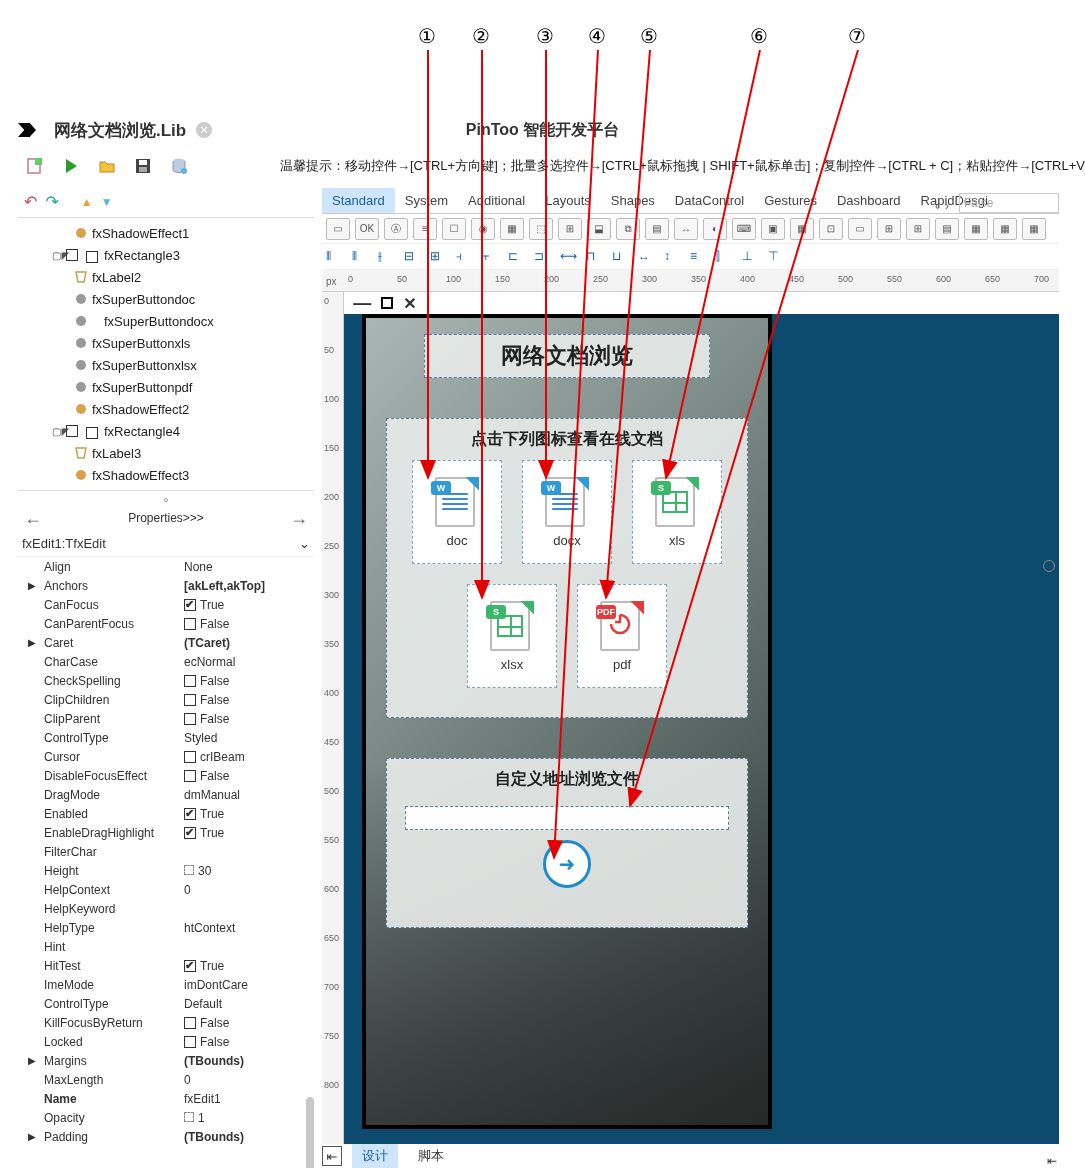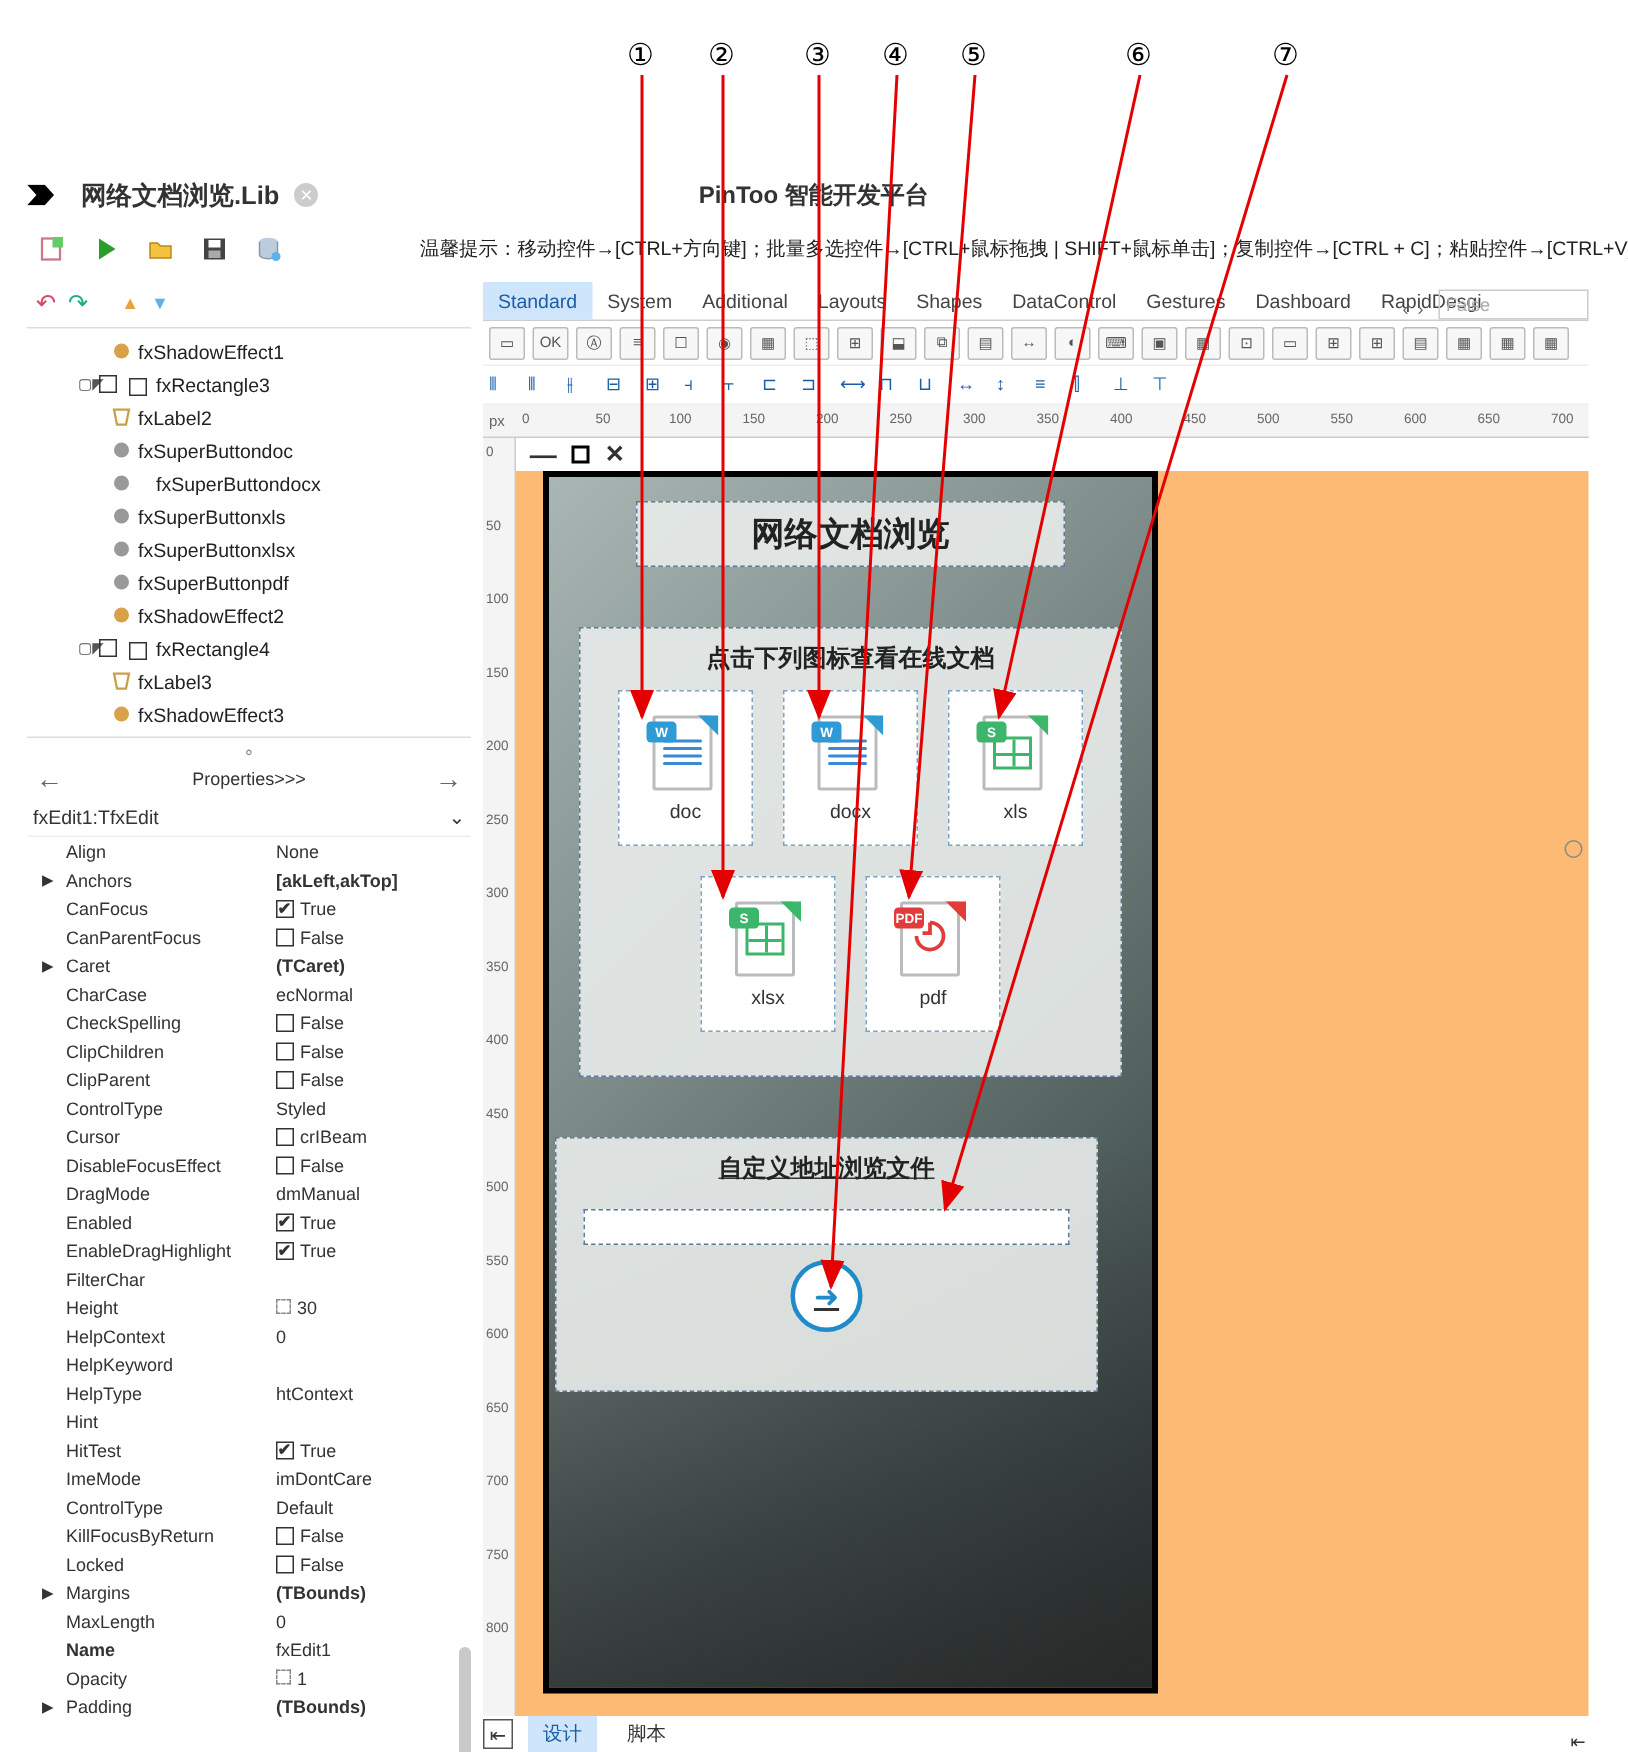--- a/index.html
+++ b/index.html
@@ -53,21 +53,21 @@
   .comp-row { height:30px; border-bottom:1px solid #eee; display:flex; align-items:center; gap:5px; padding:0 4px; }
   .comp { width:24px; height:22px; border:1px solid #bbb; background:#f7f7f7; display:inline-flex; align-items:center; justify-content:center; font-size:10px; color:#555; border-radius:2px;}
   .align-row { height:26px; border-bottom:1px solid #eee; display:flex; align-items:center; gap:10px; padding:0 4px; }
   .al { width:16px; height:16px; display:inline-block; font-size:12px; color:#1a5fa5;}
 
   .ruler-h { height:22px; background:#f4f4f4; border-bottom:1px solid #ccc; position:relative; font-size:9px; color:#666;}
   .ruler-h span { position:absolute; top:4px; }
   .ruler-v { width:22px; background:#f4f4f4; border-right:1px solid #ccc; position:absolute; left:0; top:0; bottom:0; font-size:9px; color:#666;}
   .ruler-v span { position:absolute; left:2px; }
 
-  .design { position:absolute; left:22px; top:22px; right:0; bottom:0; background:#fdba74; overflow:hidden; }
+  .design { position:absolute; left:22px; top:22px; right:0; bottom:0; background:#0c4a6e; overflow:hidden; }
   .design-stage { position:relative; width:100%; height:100%; }
   .device { position:absolute; left:18px; top:0; width:410px; height:815px; border:4px solid #000; background:linear-gradient(135deg,#a9b6b4 0%, #7e8d8a 35%, #4d5b59 70%, #2e3735 100%); overflow:hidden;}
   .device::before { content:""; position:absolute; left:0; right:0; top:55%; bottom:0; background:linear-gradient(180deg,rgba(0,0,0,0) 0%, rgba(30,30,30,0.55) 100%);}
   .panel { position:absolute; background:rgba(230,234,232,0.92); border:1px dashed #5b7999; }
   .panel.title { left:58px; top:16px; width:286px; height:44px; display:flex; align-items:center; justify-content:center; font-size:22px; font-weight:700; color:#222;}
   .panel.grid { left:20px; top:100px; width:362px; height:300px; }
   .panel.grid .hdr { text-align:center; font-size:16px; font-weight:600; padding:10px 0 6px; color:#222;}
   .cards { display:flex; flex-wrap:wrap; justify-content:center; gap:20px; padding:4px 10px;}
   .card { width:90px; height:104px; border:1px dashed #7fa2c2; background:#fff; display:flex; flex-direction:column; align-items:center; justify-content:center; gap:6px;}
   .card .fi { width:44px; height:50px; position:relative; }
@@ -75,21 +75,21 @@
   .card .fi .fold { position:absolute; top:0; right:0; width:14px; height:14px; background:#2e9bd6; clip-path:polygon(0 0,100% 0,100% 100%);}
   .card .fi .fold.green { background:#3bb66a;}
   .card .fi .fold.red { background:#e23b3b;}
   .card .fi .badge { position:absolute; left:-4px; top:4px; width:20px; height:14px; border-radius:3px; font-size:9px; color:#fff; display:flex; align-items:center; justify-content:center; font-weight:bold;}
   .card .lines span { display:block; width:26px; height:2px; background:#3a8ad6; margin:3px auto; border-radius:1px;}
   .card .gridicon { width:26px; height:22px; border:2px solid #3bb66a; display:inline-block; position:relative;}
   .card .gridicon::before,.card .gridicon::after { content:""; position:absolute; background:#3bb66a;}
   .card .gridicon::before { left:50%; top:0; bottom:0; width:2px;}
   .card .gridicon::after { top:50%; left:0; right:0; height:2px;}
   .card .lbl { font-size:13px; color:#333;}
-  .panel.custom { left:4px; top:440px; width:362px; height:170px; text-align:center;text-decoration:underline;}
+  .panel.custom { left:20px; top:440px; width:362px; height:170px; text-align:center;}
   .panel.custom .hdr { font-size:16px; font-weight:600; padding:10px 0; color:#222;}
   .urlbox { margin:6px 18px; height:24px; background:#fff; border:1px dashed #5b7999;}
   .gobtn { width:48px; height:48px; border:3px solid #1f8bc9; border-radius:50%; margin:10px auto 0; display:flex; align-items:center; justify-content:center; color:#1f8bc9; font-size:20px; background:#fff;}
 
   .sidecircle { position:absolute; right:30px; top:560px; width:12px; height:12px; border:1px solid #888; border-radius:50%;}
 
   .canvas-wrap { position:relative; height: calc(100% - 82px); }
 
   .bottom-tabs { position:absolute; left:322px; bottom:0; height:24px; display:flex; align-items:center; gap:10px; font-size:13px;}
   .bottom-tabs .bt { padding:3px 10px;}

